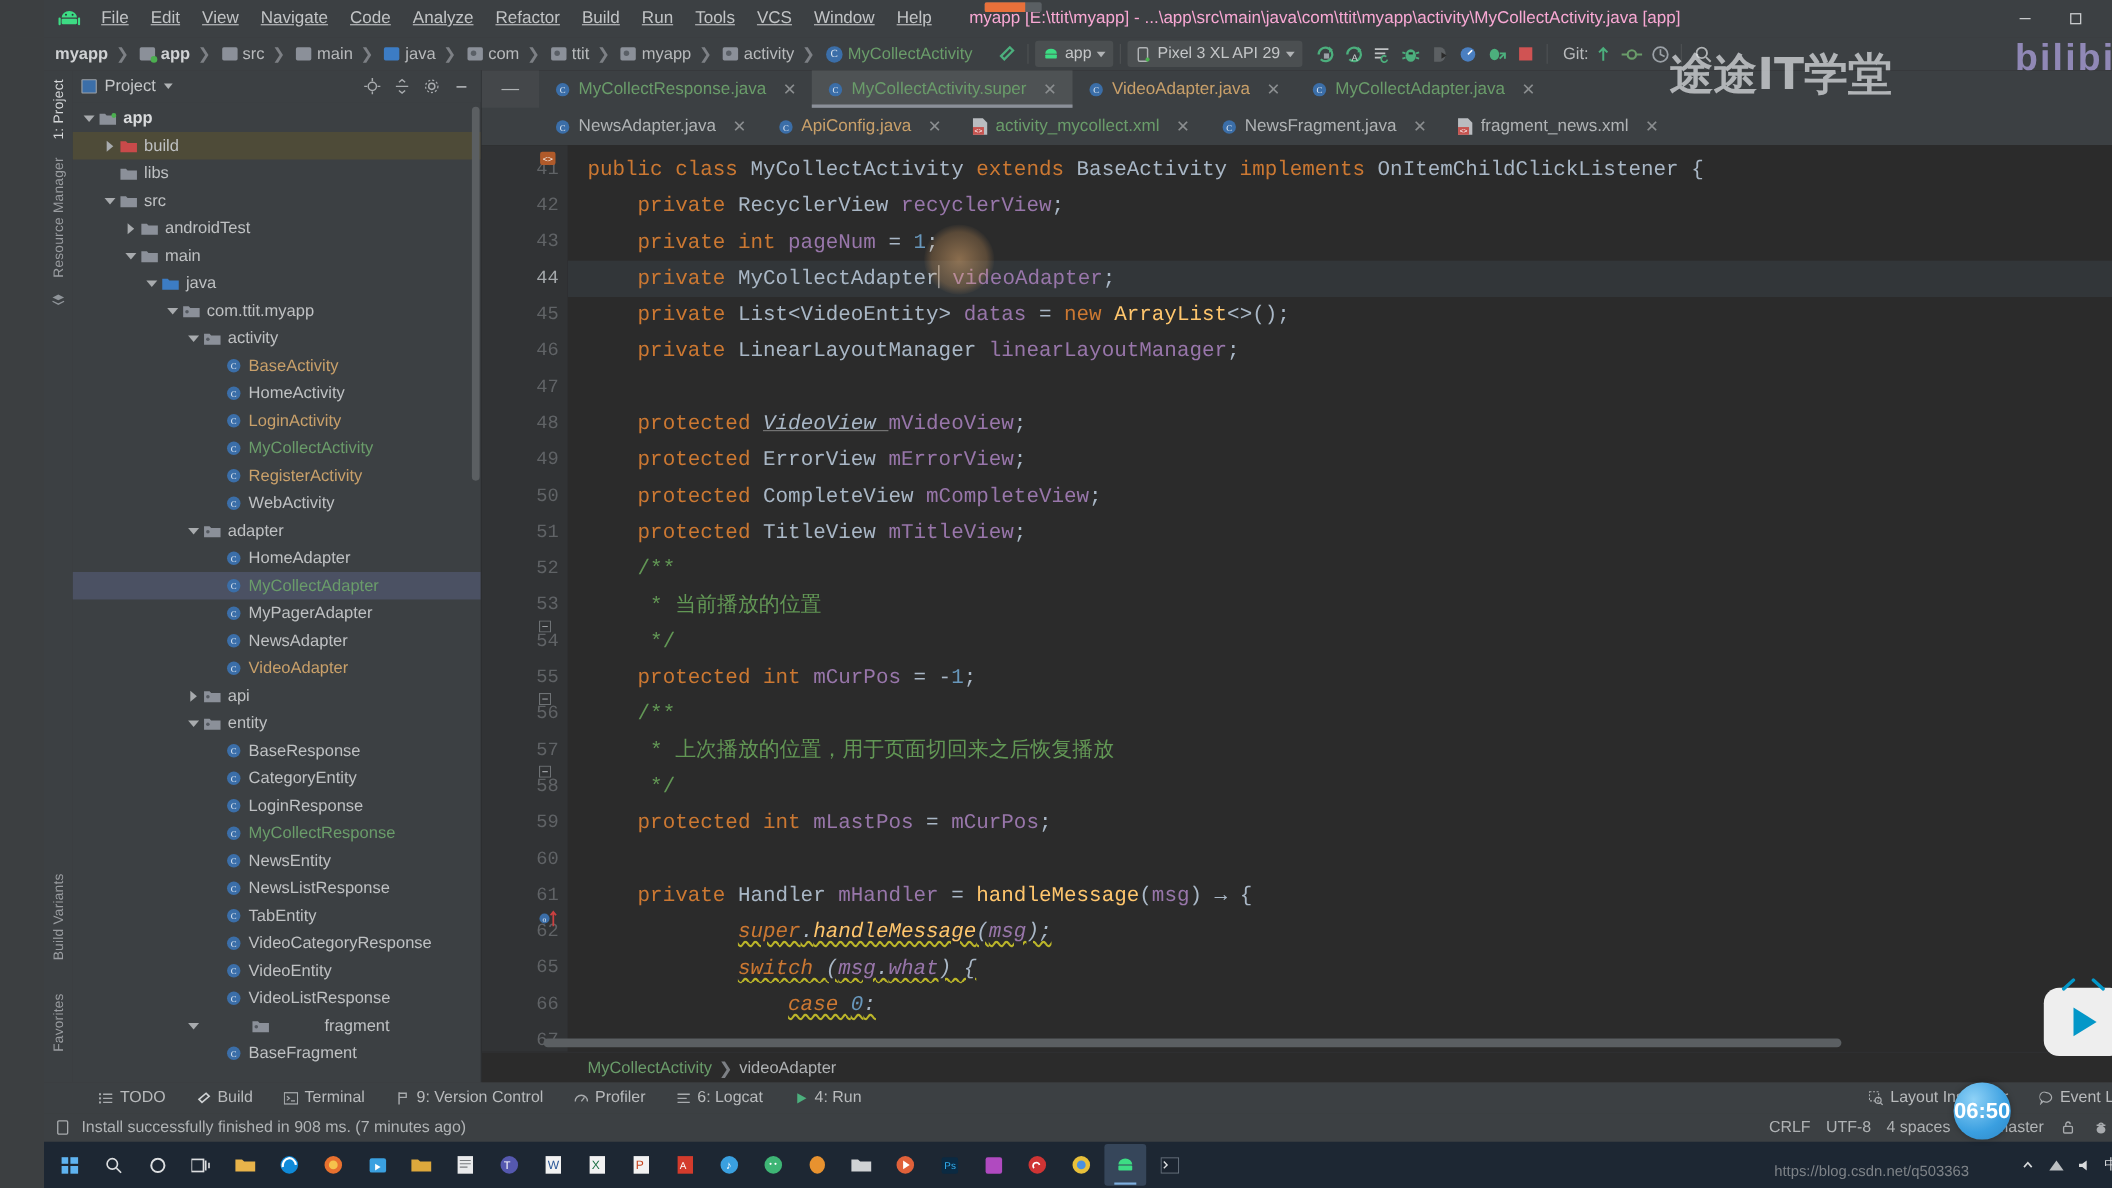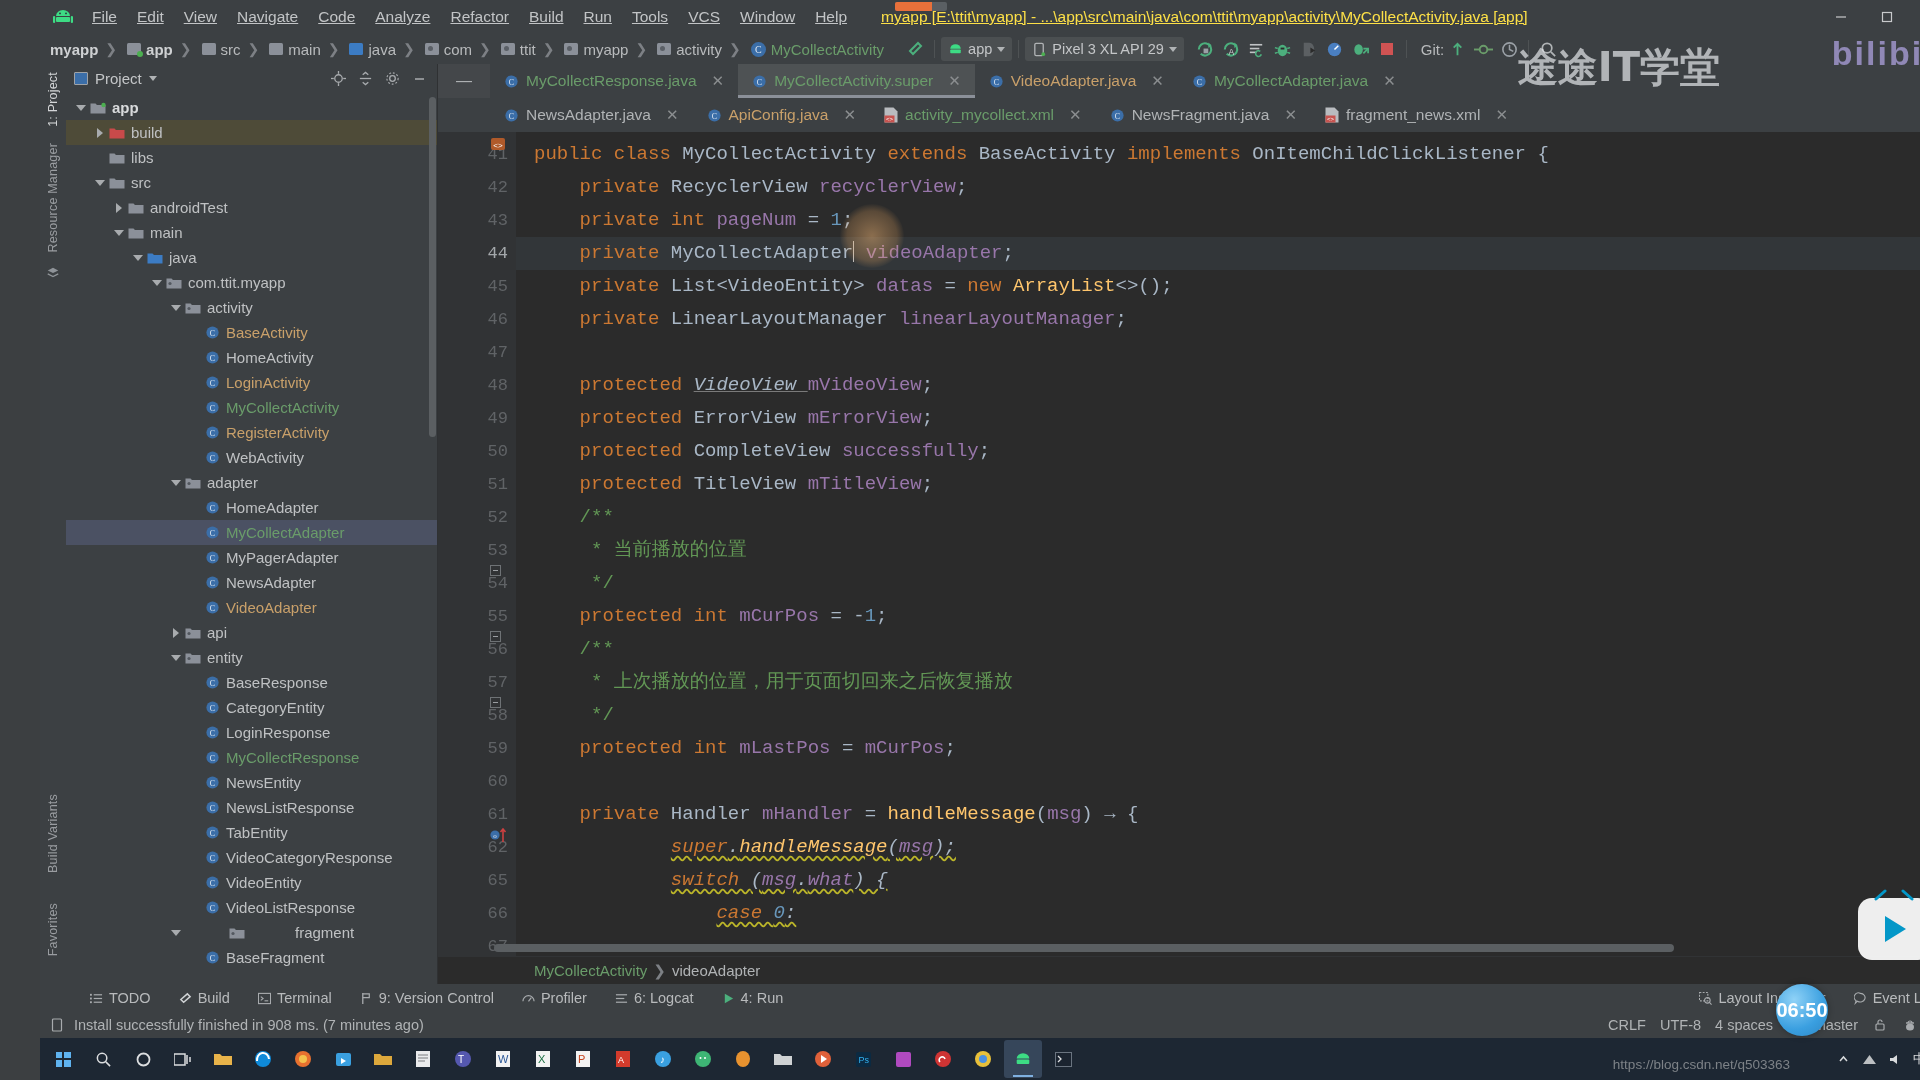--- a/index.html
+++ b/index.html
@@ -28,22 +28,22 @@
     width: 26px; height: 34px; margin-left: 10px;
     display: flex; align-items: center; justify-content: center;
   }
   .menu { display: flex; align-items: center; gap: 0px; margin-left: 6px; }
   .menu-item {
     padding: 4px 10px; color: #c2c4c6; font-size: 15.5px;
     white-space: nowrap; cursor: default;
   }
   .menu-item u { text-decoration: underline; }
   .win-title {
-    margin-left: 24px; color: #fde047; font-size: 15.5px; white-space: nowrap;
-    flex: 1; overflow: hidden; text-decoration: underline;
+    margin-left: 24px; color: #f9a8d4; font-size: 15.5px; white-space: nowrap;
+    flex: 1; overflow: hidden;
   }
   .win-buttons { display: flex; align-items: center; gap: 0; margin-right: 4px; }
   .win-btn {
     width: 46px; height: 34px; display:flex; align-items:center; justify-content:center;
     color: #c8cacc; font-size: 15px;
   }
   .progress-pill {
     position: absolute; left: 855px; top: 2px;
     width: 52px; height: 9px; background: #5a5f63; border-radius: 2px; overflow:hidden;
   }
@@ -1090,21 +1090,21 @@
 
         <div class="cl"><span class="kw">public class </span><span class="ty">MyCollectActivity </span><span class="kw">extends </span><span class="ty">BaseActivity </span><span class="kw">implements </span><span class="ty">OnItemChildClickListener </span>{</div>
             <div class="cl">    <span class="kw">private </span><span class="ty">RecyclerView </span><span class="fld">recyclerView</span>;</div>
             <div class="cl">    <span class="kw">private int </span><span class="fld">pageNum </span>= <span class="num">1</span>;</div>
             <div class="cl hl">    <span class="kw">private </span><span class="ty">MyCollectAdapter</span><span class="code-caret"></span> <span class="fld">videoAdapter</span>;</div>
             <div class="cl">    <span class="kw">private </span><span class="ty">List&lt;VideoEntity&gt; </span><span class="fld">datas </span>= <span class="kw">new </span><span class="mth">ArrayList</span>&lt;&gt;();</div>
             <div class="cl">    <span class="kw">private </span><span class="ty">LinearLayoutManager </span><span class="fld">linearLayoutManager</span>;</div>
             <div class="cl">&nbsp;</div>
             <div class="cl">    <span class="kw">protected </span><span class="ty ital under">VideoView </span><span class="fld">mVideoView</span>;</div>
             <div class="cl">    <span class="kw">protected </span><span class="ty">ErrorView </span><span class="fld">mErrorView</span>;</div>
-            <div class="cl">    <span class="kw">protected </span><span class="ty">CompleteView </span><span class="fld">successfully</span>;</div>
+            <div class="cl">    <span class="kw">protected </span><span class="ty">CompleteView </span><span class="fld">mCompleteView</span>;</div>
             <div class="cl">    <span class="kw">protected </span><span class="ty">TitleView </span><span class="fld">mTitleView</span>;</div>
             <div class="cl">    <span class="cmtp">/**</span></div>
             <div class="cl">     <span class="cmtp">* 当前播放的位置</span></div>
             <div class="cl">     <span class="cmtp">*/</span></div>
             <div class="cl">    <span class="kw">protected int </span><span class="fld">mCurPos </span>= -<span class="num">1</span>;</div>
             <div class="cl">    <span class="cmtp">/**</span></div>
             <div class="cl">     <span class="cmtp">* 上次播放的位置，用于页面切回来之后恢复播放</span></div>
             <div class="cl">     <span class="cmtp">*/</span></div>
             <div class="cl">    <span class="kw">protected int </span><span class="fld">mLastPos </span>= <span class="fld">mCurPos</span>;</div>
             <div class="cl">&nbsp;</div>

